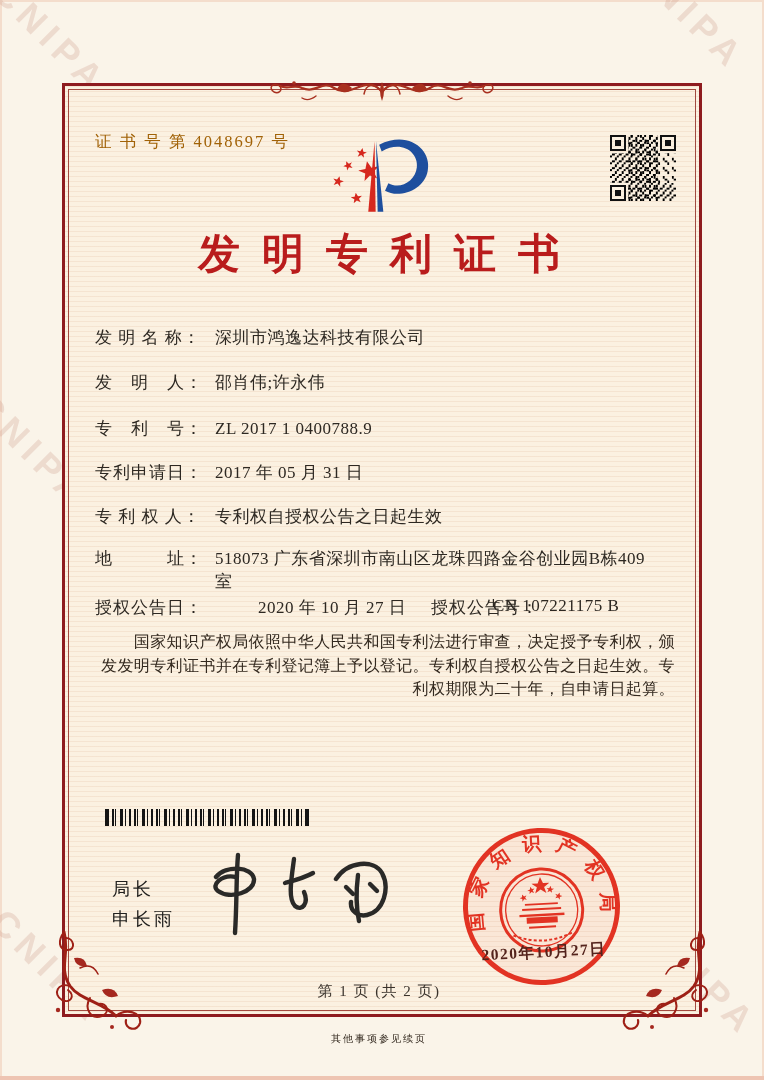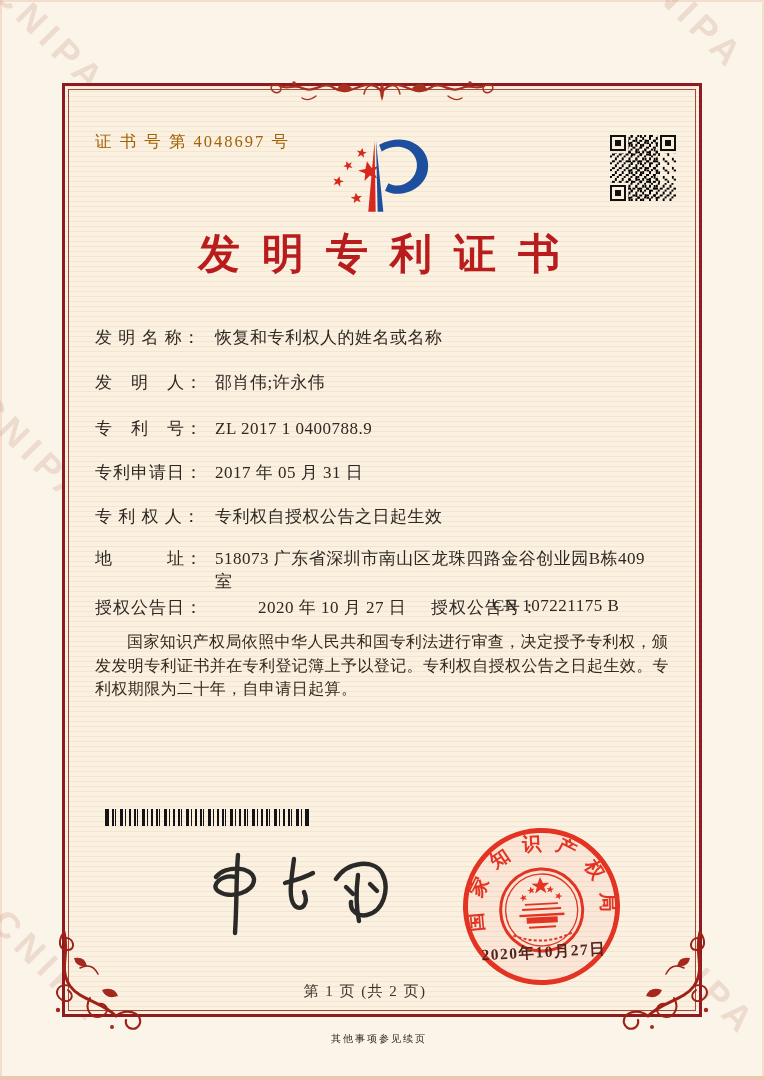--- a/index.html
+++ b/index.html
@@ -43,21 +43,21 @@
   .row{position:absolute;left:95px;width:580px;font-size:17px;color:#2d2822;}
   .row .lbl{position:absolute;left:0;top:0;letter-spacing:1px;white-space:nowrap;}
   .row .val{position:absolute;left:120px;top:0;width:448px;line-height:23px;letter-spacing:0.5px;}
   .r1{top:326px}.r2{top:371px}.r3{top:417px}.r4{top:461px}.r5{top:505px}.r6{top:547px}.r7{top:596px}
   .row .lbl2{position:absolute;left:303px;top:0;letter-spacing:1px;white-space:nowrap;margin-left:33px;}
   .row .val2{position:absolute;left:398px;top:0;white-space:nowrap;letter-spacing:0.5px;}
   
   .paras{position:absolute;left:95px;top:630px;width:580px;}
   .paras p{
     margin:0 0 7px 0;font-size:16px;line-height:23.5px;text-indent:2em;
-    letter-spacing:0.4px;color:#33291f;
+    letter-spacing:0.4px;color:#33291f;text-align:right;
   }
   
   .barcode{
     position:absolute;left:105px;top:809px;width:200px;height:17px;
     border-left:2px solid #141414;border-right:2px solid #141414;
     background:repeating-linear-gradient(90deg,
       #141414 0 2px,rgba(0,0,0,0) 2px 5px,
       #141414 5px 7px,rgba(0,0,0,0) 7px 8px,
       #141414 8px 9px,rgba(0,0,0,0) 9px 13px,
       #141414 13px 16px,rgba(0,0,0,0) 16px 18px,
@@ -65,21 +65,21 @@
   }
   
   .sig-block{
     position:absolute;left:112px;top:874px;
     font-family:"Liberation Sans","DejaVu Sans",sans-serif;
     font-size:18px;letter-spacing:3px;color:#21201e;line-height:30px;
   }
   .sig-svg{position:absolute;left:200px;top:843px;width:220px;height:98px;}
   .seal{position:absolute;left:459px;top:824px;width:165px;height:165px;transform:rotate(-3deg);}
   
-  .page-info{position:absolute;left:48px;top:982px;width:634px;text-align:center;font-size:15px;letter-spacing:1.5px;color:#3a332c;}
+  .page-info{position:absolute;left:62px;top:982px;width:634px;text-align:center;font-size:15px;letter-spacing:1.5px;color:#3a332c;}
   .note{position:absolute;left:62px;top:1032px;width:634px;text-align:center;font-size:10px;letter-spacing:2px;color:#33291f;}
 </style>
 </head>
 <body>
 
 <div class="page">
 
   <span class="wm" style="left:-22px;top:16px;">CNIPA</span>
   <span class="wm" style="left:616px;top:-8px;">CNIPA</span>
   <span class="wm big" style="left:448px;top:316px;">CNIPA</span>
@@ -169,21 +169,21 @@
       <rect x="24" y="2" width="3" height="3"></rect>
       <path d="M0,22h7v7h-7z M1,23v5h5v-5z" fill-rule="evenodd"></path>
       <rect x="2" y="24" width="3" height="3"></rect>
     </g>
   </svg>
 
   <div class="title">发明专利证书</div>
 
   <div class="row r1">
     <span class="lbl">发 明 名 称：</span>
-    <span class="val">恢复和专利权人的姓名或名称</span>
+    <span class="val">深圳市鸿逸达科技有限公司</span>
   </div>
   <div class="row r2">
     <span class="lbl">发　明　人：</span>
     <span class="val">邵肖伟;许永伟</span>
   </div>
   <div class="row r3">
     <span class="lbl">专　利　号：</span>
     <span class="val">ZL 2017 1 0400788.9</span>
   </div>
   <div class="row r4">
@@ -204,20 +204,24 @@
     <span class="lbl2">授权公告号：</span>
     <span class="val2">CN 107221175 B</span>
   </div>
 
   <div class="paras">
     <p>国家知识产权局依照中华人民共和国专利法进行审查，决定授予专利权，颁发发明专利证书并在专利登记簿上予以登记。专利权自授权公告之日起生效。专利权期限为二十年，自申请日起算。</p>
   </div>
 
   <div class="barcode"></div>
 
+  <div class="sig-block">
+    <div>局长</div>
+    <div>申长雨</div>
+  </div>
 
   <svg class="sig-svg" viewBox="0 0 220 98">
     <g stroke="#1b1b1b" stroke-width="4.4" fill="none" stroke-linecap="round" stroke-linejoin="round" opacity="0.93">
       <path d="M38,12 C36,34 37,60 35,90"></path>
       <path d="M16,34 C26,22 52,23 54,36 C55,49 30,57 18,48 C10,42 22,31 36,34"></path>
       <path d="M94,16 C91,38 88,56 95,63 C102,69 109,60 104,49"></path>
       <path d="M85,40 C96,37 104,35 113,30"></path>
       <path d="M136,36 C148,18 174,16 182,30 C190,45 184,68 167,72 C158,74 150,68 151,59"></path>
       <path d="M158,32 C156,48 156,64 159,78"></path>
       <path d="M146,44 l7,7"></path>

